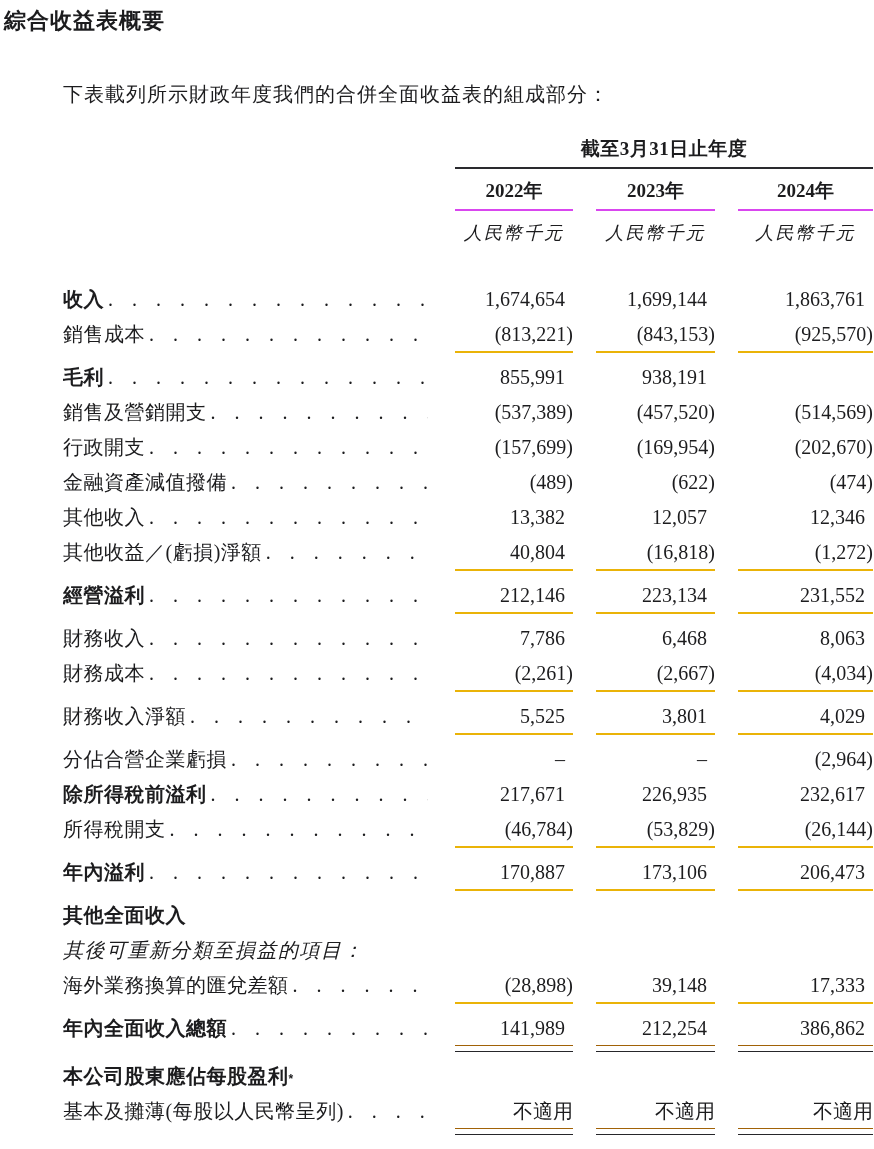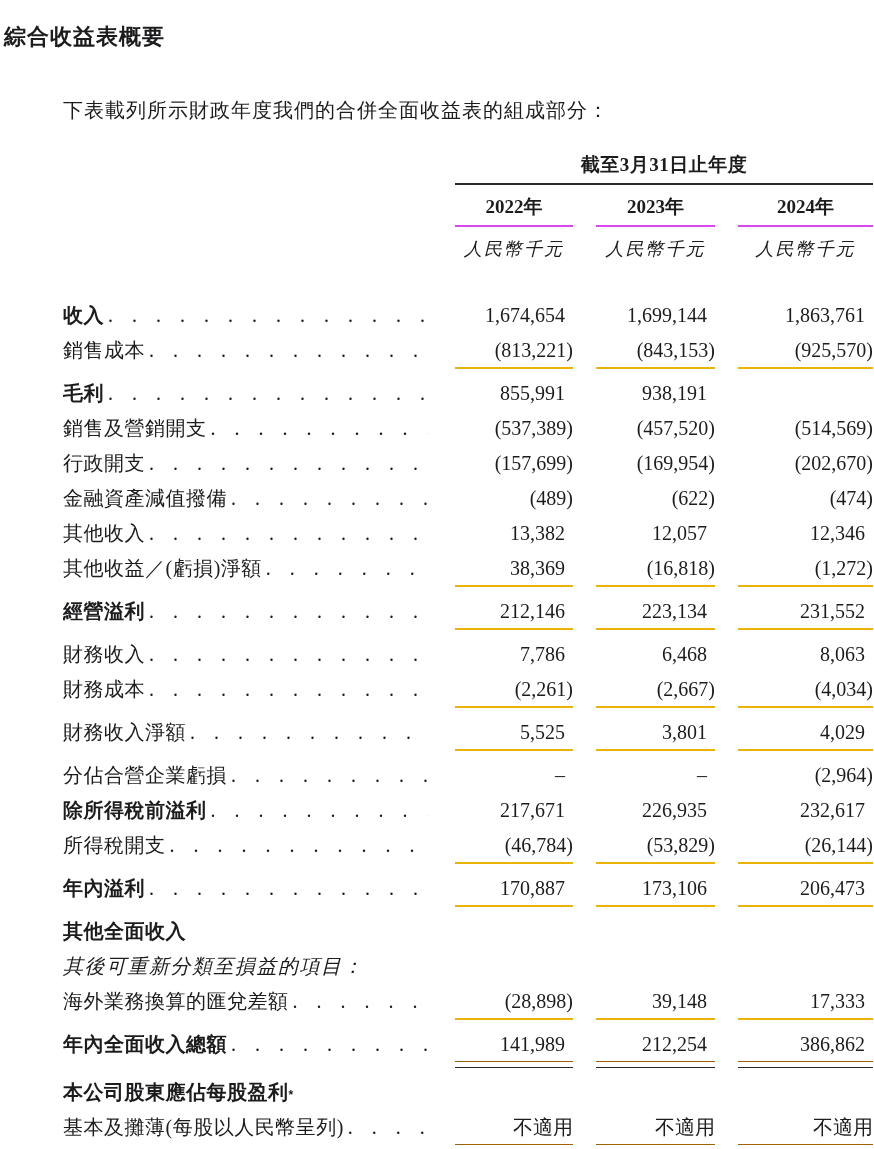--- a/index.html
+++ b/index.html
@@ -3,21 +3,21 @@
 <meta charset="utf-8">
 <style>
   * { margin:0; padding:0; box-sizing:border-box; }
   html,body { width:874px; height:1149px; }
   body {
     background:#ffffff;
     color:#1c1c1e;
     font-family:"Liberation Serif","DejaVu Serif",serif;
     overflow:hidden;
   }
-  .page { width:874px; height:1023px; padding-top:23px; position:relative; }
+  .page { width:874px; height:1023px; padding-top:7px; position:relative; }
 
   .doc-title {
     font-family:"Liberation Sans","DejaVu Sans",sans-serif;
     font-weight:700;
     font-size:22px;
     line-height:28px;
     margin-left:4px;
     letter-spacing:1px;
   }
   .intro {
@@ -205,21 +205,21 @@
     <div class="cell val pad">12,057</div>
     <div class="cell val pad">12,346</div>
   </div>
 
   <div class="grid row leaders rule-s">
     <div class="cell labelcell">
       <span class="lab">其他收益／(虧損)淨額</span>
             <sup class="supmark"></sup>
       <span class="dots"></span>
     </div>
-    <div class="cell val pad">38,369</div>
+    <div class="cell val pad">40,804</div>
     <div class="cell val">(16,818)</div>
     <div class="cell val">(1,272)</div>
   </div>
 
   <div class="grid row bold leaders rule-s">
     <div class="cell labelcell">
       <span class="lab">經營溢利</span>
             <sup class="supmark"></sup>
       <span class="dots"></span>
     </div>

